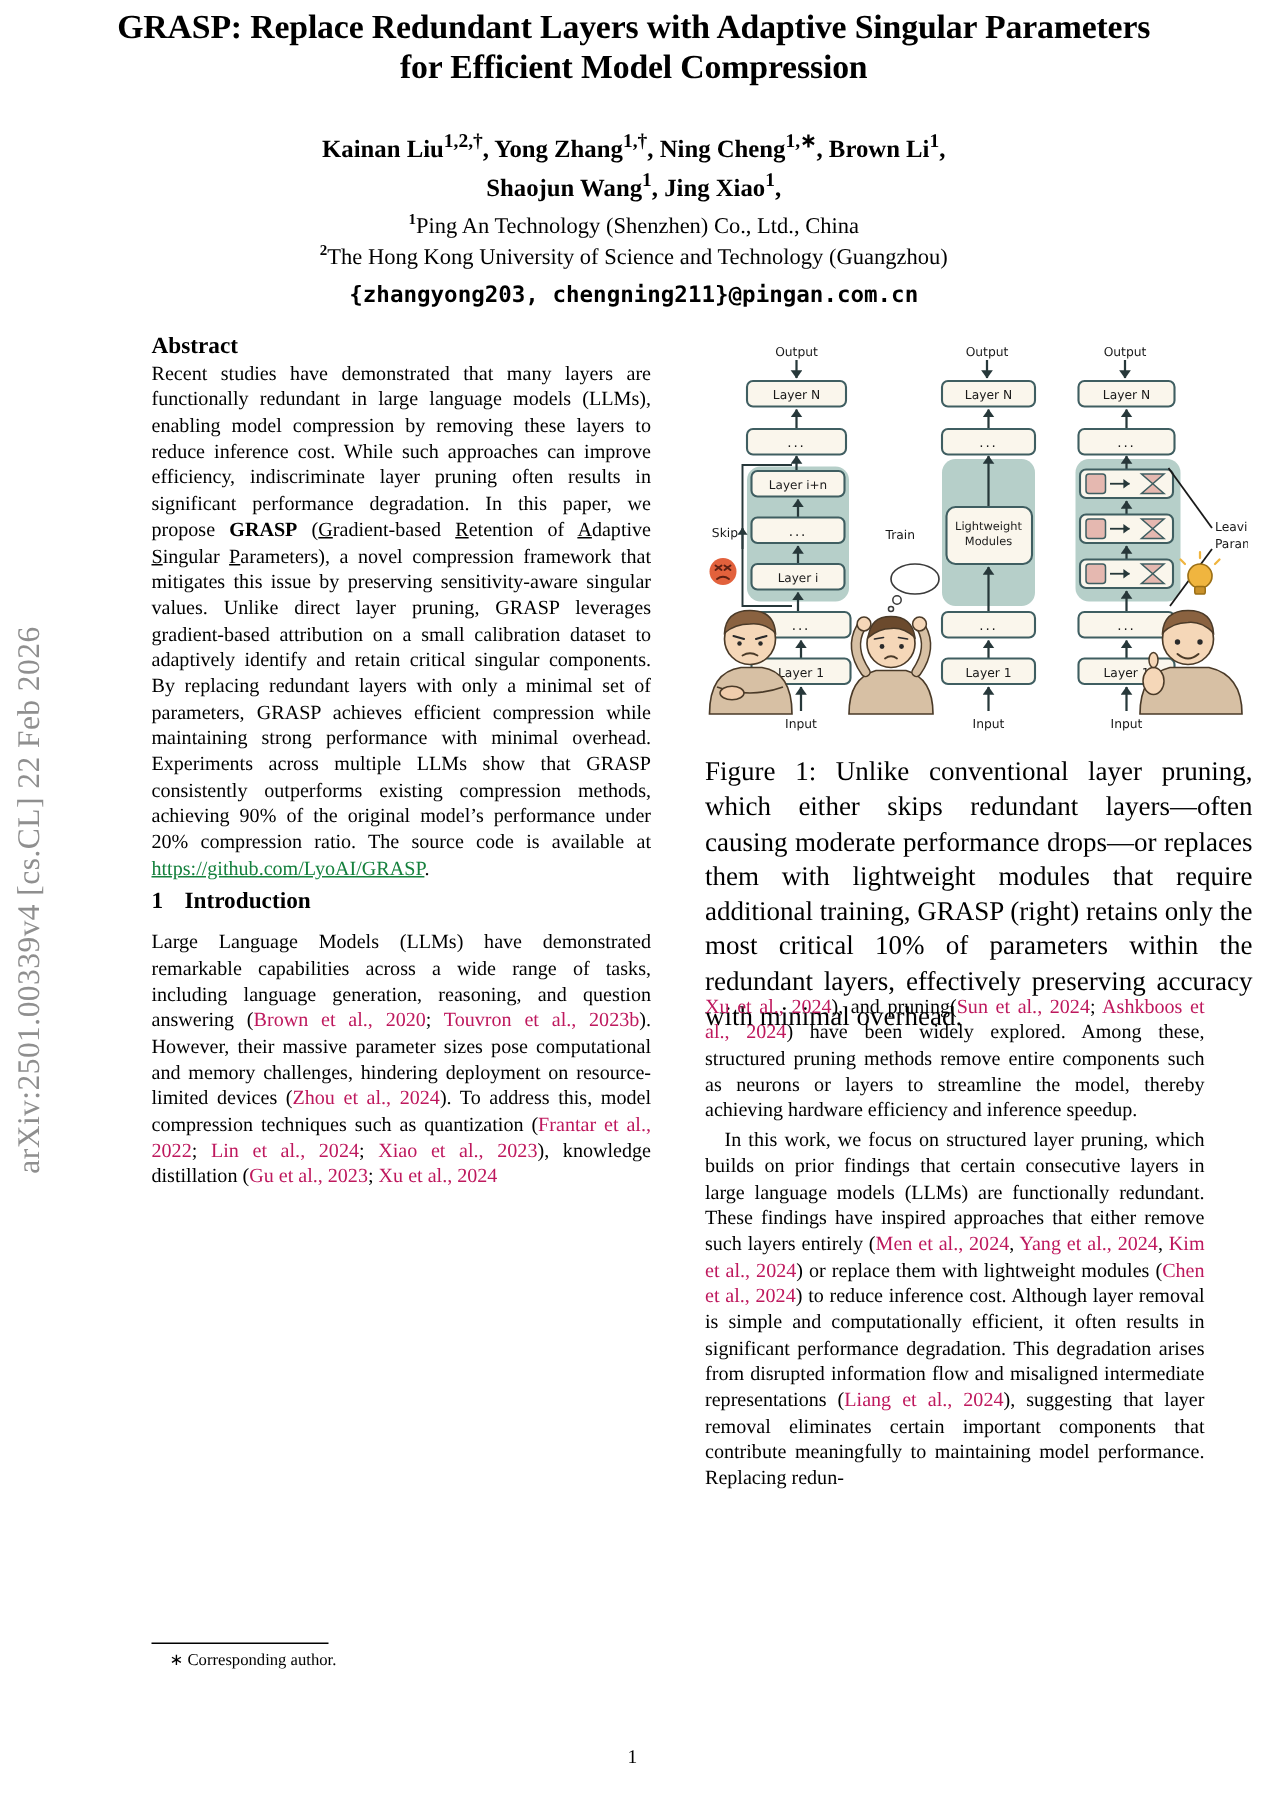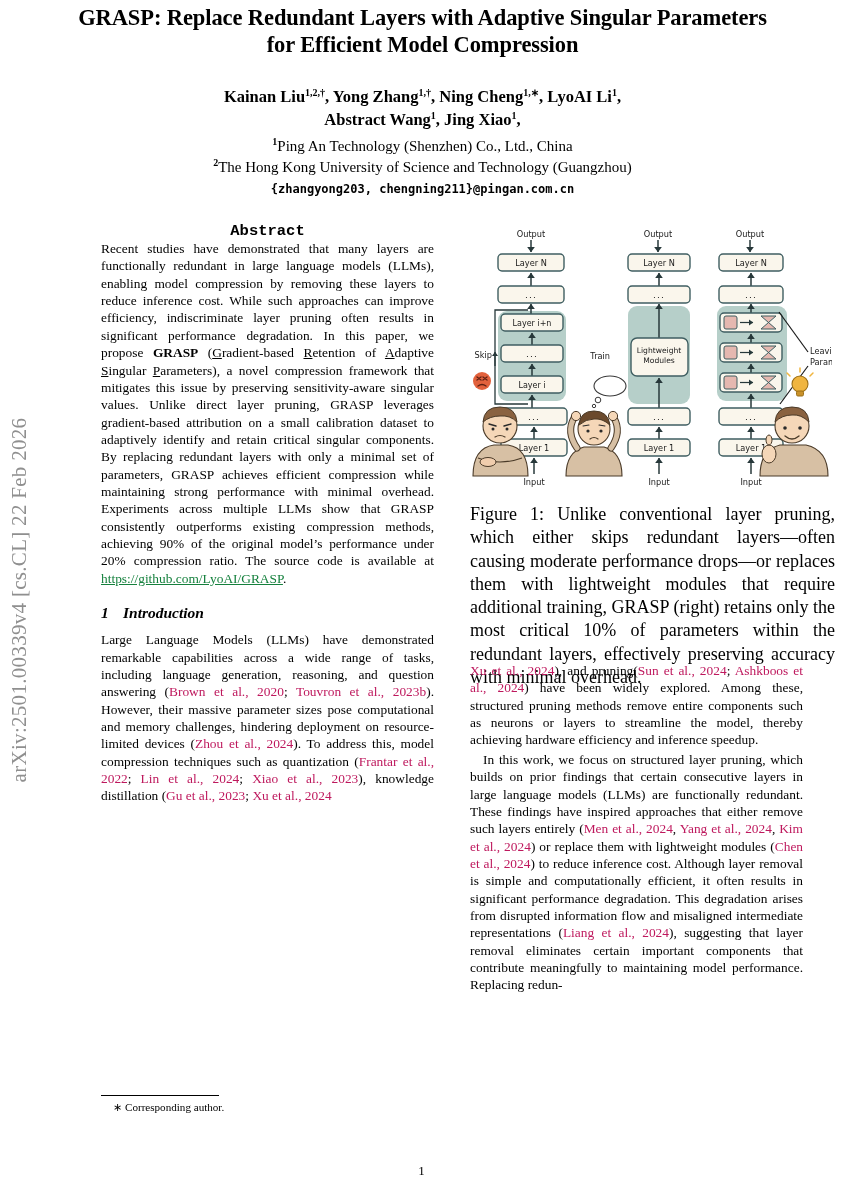--- a/index.html
+++ b/index.html
@@ -34,62 +34,60 @@
     text-align:center;
   }
   #paper-title{
     font-size:22.5px;font-weight:bold;line-height:1.22;
     letter-spacing:-0.1px;
   }
   #authors{
     margin-top:26px;
     font-size:16.5px;font-weight:bold;line-height:1.42;
   }
-  #authors sup{font-size:10px;font-weight:bold;}
+  #authors sup{font-size:13px;font-weight:bold;}
   #affil{
     margin-top:3px;
     font-size:15px;font-weight:normal;line-height:1.38;
   }
   #affil sup{font-size:10px;}
   #email{
     margin-top:3px;
     font-family:"DejaVu Sans Mono", monospace;
-    font-size:12px;
+    font-size:15px;
   }
   
   #cols{
     position:absolute;left:0;top:222px;width:843px;
   }
   .col{position:absolute;top:0;width:333px;}
   #col-left{left:101px;}
   #col-right{left:470px;}
 
   h2.sec-head{
     font-size:15.5px;font-weight:bold;margin:0;
-    text-align:center;
-    font-family:Liberation Mono, monospace;
+    text-align:left;
   }
   .abs-head{margin-bottom:10px;}
   p.body{
     font-size:13.4px;line-height:1.295;
     text-align:justify;
     text-justify:inter-word;
     margin:0;
     hyphens:none;
   }
   p.body.indent{text-indent:13px;}
   .cite{color:#be185d;}
   .url{color:#15803d;}
   b{font-weight:bold;}
   u{text-decoration:underline;text-decoration-thickness:from-font;}
 
   #intro-head{
     text-align:left;font-size:15.5px;font-weight:bold;
-    margin:17px 0 9px 0;
-    font-style:italic;
+    margin:5px 0 9px 0;
   }
   #intro-head .num{display:inline-block;width:22px;}
 
   
   #footnotes{
     position:absolute;left:101px;top:1095px;width:333px;
   }
   #fn-rule{width:118px;height:1px;background:#000;margin-bottom:5px;}
   .fn{font-size:11.1px;line-height:1.235;margin:0;text-align:justify;}
   .fn .sym{font-size:11px;}
@@ -117,22 +115,22 @@
 
 <div id="page">
 
   <div id="title-block">
     <div id="paper-title">
       <span>GRASP: Replace Redundant Layers with Adaptive Singular Parameters</span><br>
       <span>for Efficient Model Compression</span>
     </div>
 
     <div id="authors">
-      <div><span>Kainan Liu</span><sup>1,2,†</sup><span>, Yong Zhang</span><sup>1,†</sup><span>, Ning Cheng</span><sup>1,∗</sup><span>, LyoAI Li</span><sup>1</sup><span>,</span></div>
-      <div><span>Abstract Wang</span><sup>1</sup><span>, Jing Xiao</span><sup>1</sup><span>,</span></div>
+      <div><span>Kainan Liu</span><sup>1,2,†</sup><span>, Yong Zhang</span><sup>1,†</sup><span>, Ning Cheng</span><sup>1,∗</sup><span>, Brown Li</span><sup>1</sup><span>,</span></div>
+      <div><span>Shaojun Wang</span><sup>1</sup><span>, Jing Xiao</span><sup>1</sup><span>,</span></div>
       <div id="affil">
         <div><sup>1</sup><span>Ping An Technology (Shenzhen) Co., Ltd., China</span></div>
         <div><sup>2</sup><span>The Hong Kong University of Science and Technology (Guangzhou)</span></div>
       </div>
       <div id="email">{zhangyong203, chengning211}@pingan.com.cn</div>
     </div>
   </div>
 
   <div id="cols">
 

